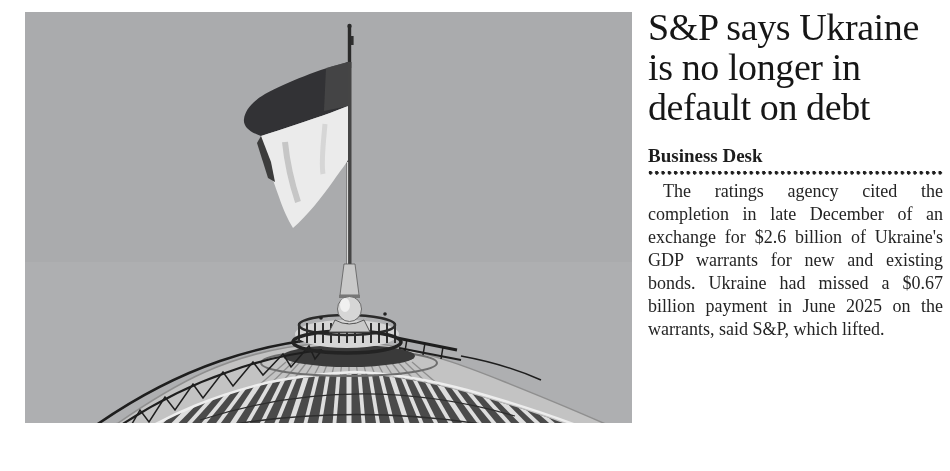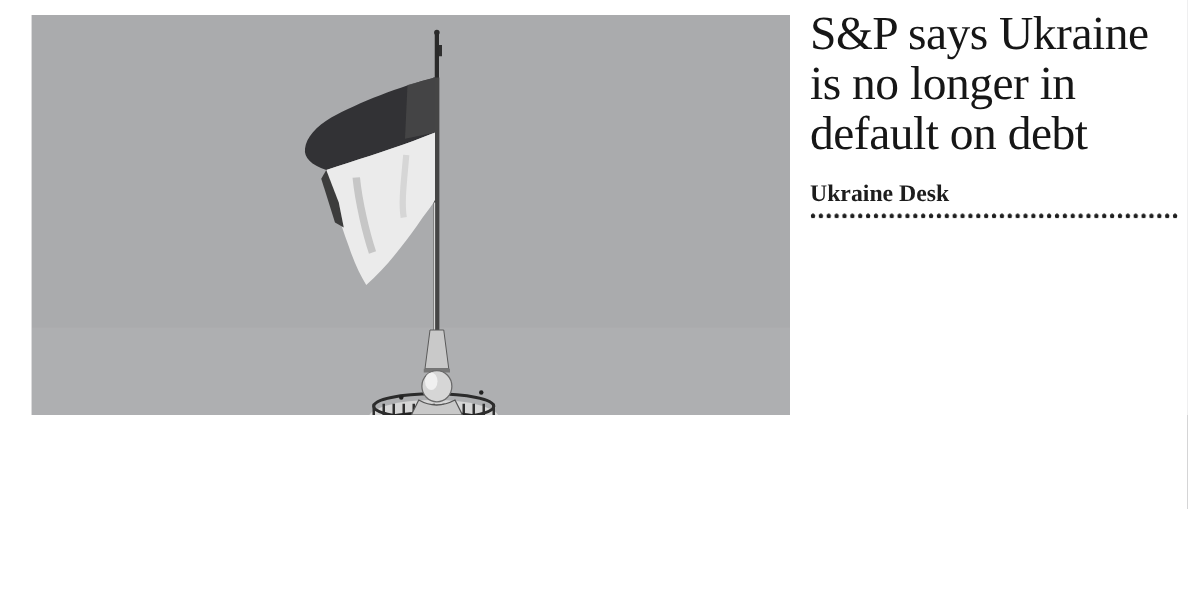--- a/index.html
+++ b/index.html
@@ -1,17 +1,17 @@
 <!DOCTYPE html>
 <html style="--sky: #aaabad; --flag-dark: #323235; --flag-light: #ebebeb; --dome-shell: #c3c3c3; --dome-glass: #4a4a4a; --rib-light: #dedede; --cap-dark: #3a3a3a; --truss: #1e1e1e; --metal-light: #d6d6d6;"><head>
 <meta charset="utf-8">
 <style>
   html,body{margin:0;padding:0;background:#fff;}
   .page{
-    position:relative; width:950px; height:332px; background:#fff; overflow:hidden;
+    position:relative; width:950px; height:423px; background:#fff; overflow:hidden;
     font-family:"Liberation Serif", serif; color:#222;
   }
   .photo{
     position:absolute; left:25px; top:12px; width:607px; height:435px; overflow:hidden; margin:0;
   }
   .photo svg{display:block; width:607px; height:435px;}
   .article{
     position:absolute; left:648px; top:0; width:295px;
   }
   .headline{
@@ -195,19 +195,20 @@
         <path d="M 260,130 C 262,150 268,175 273,190" stroke="#c6c6c6" stroke-width="6" fill="none"></path>
         <path d="M 300,112 C 298,135 296,150 298,162" stroke="#d6d6d6" stroke-width="5" fill="none"></path>
       </g>
     </svg>
   </figure>
 
   <div class="article">
     <h1 class="headline">S&amp;P says Ukraine
 is no longer in
 default on debt</h1>
-    <div class="byline">Ukraine Desk</div>
+    <div class="byline">Business Desk</div>
     <div class="dotrule"></div>
     <div class="body-copy">
+      <p>The ratings agency cited the completion in late December of an exchange for $2.6 billion of Ukraine's GDP warrants for new and existing bonds. Ukraine had missed a $0.67 billion payment in June 2025 on the warrants, said S&amp;P, which lifted.</p>
     </div>
   </div>
 
 </div>
 
 </body></html>

